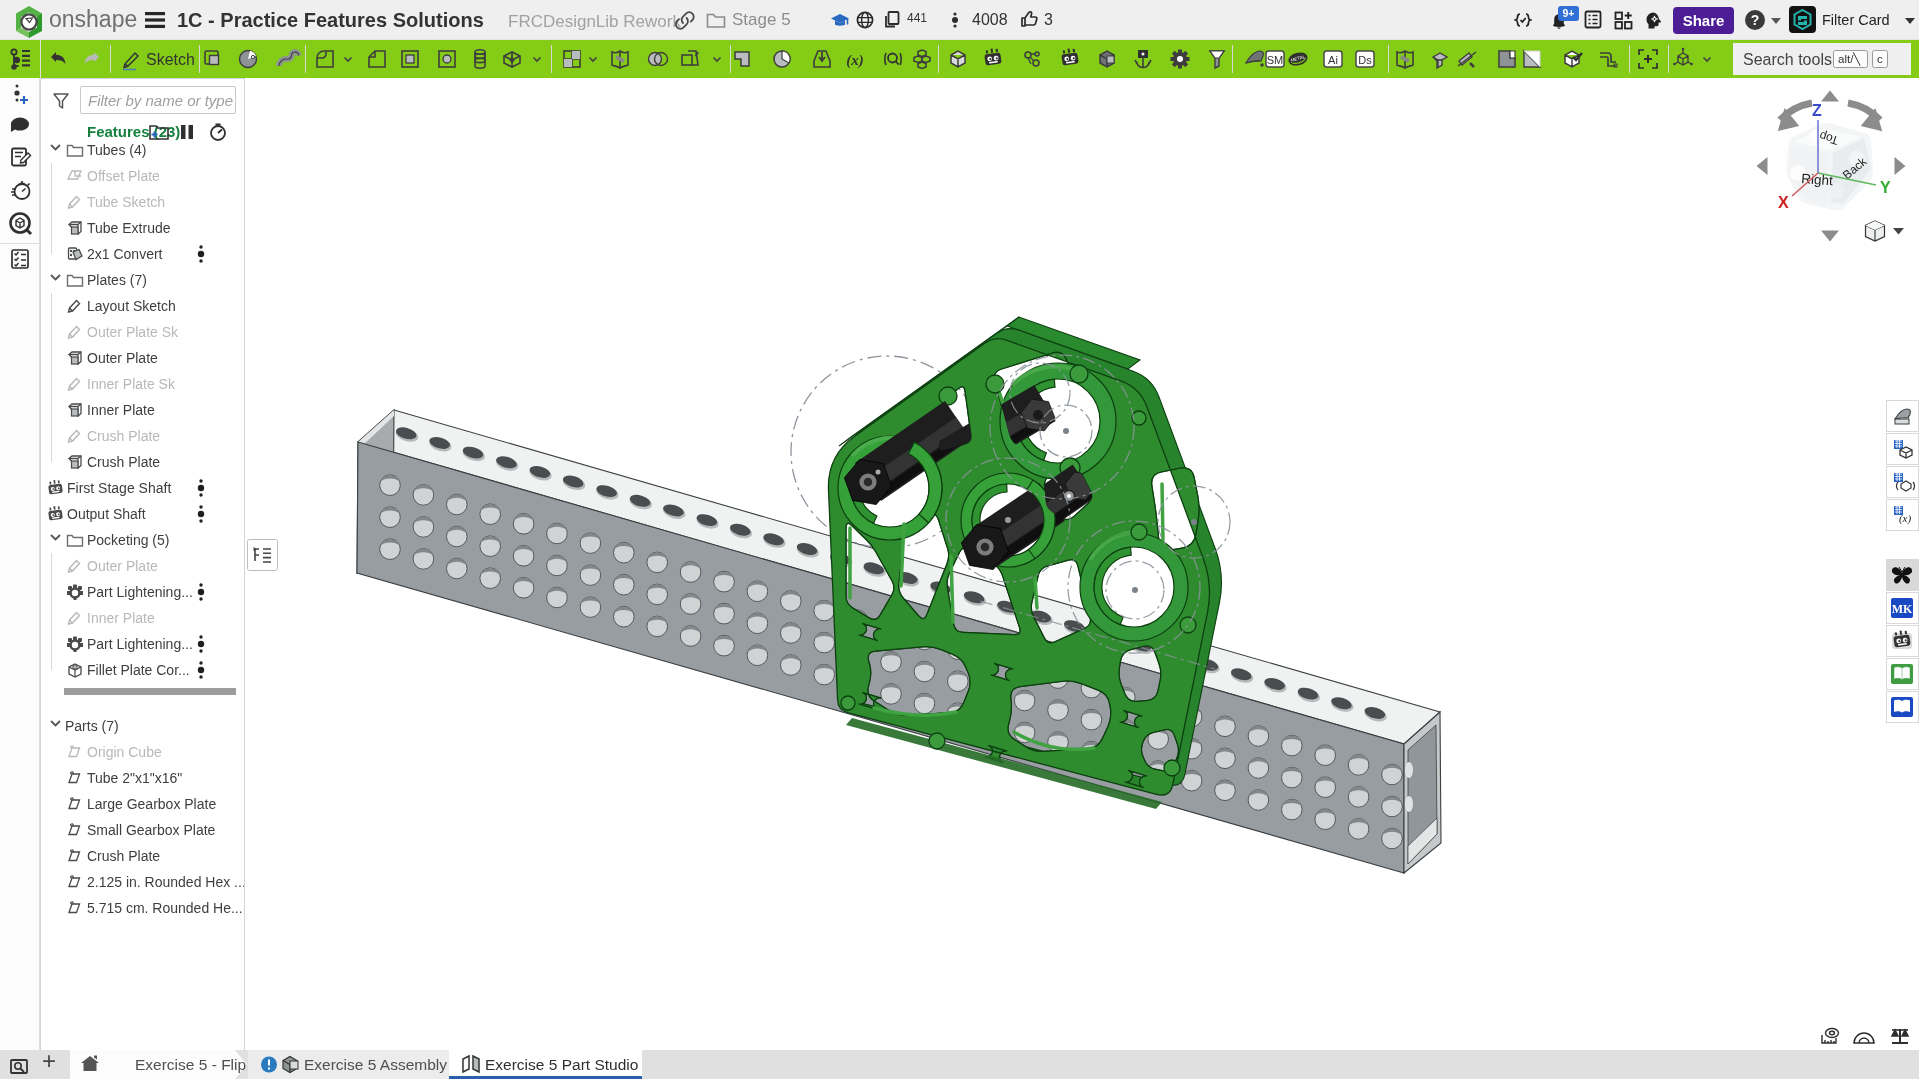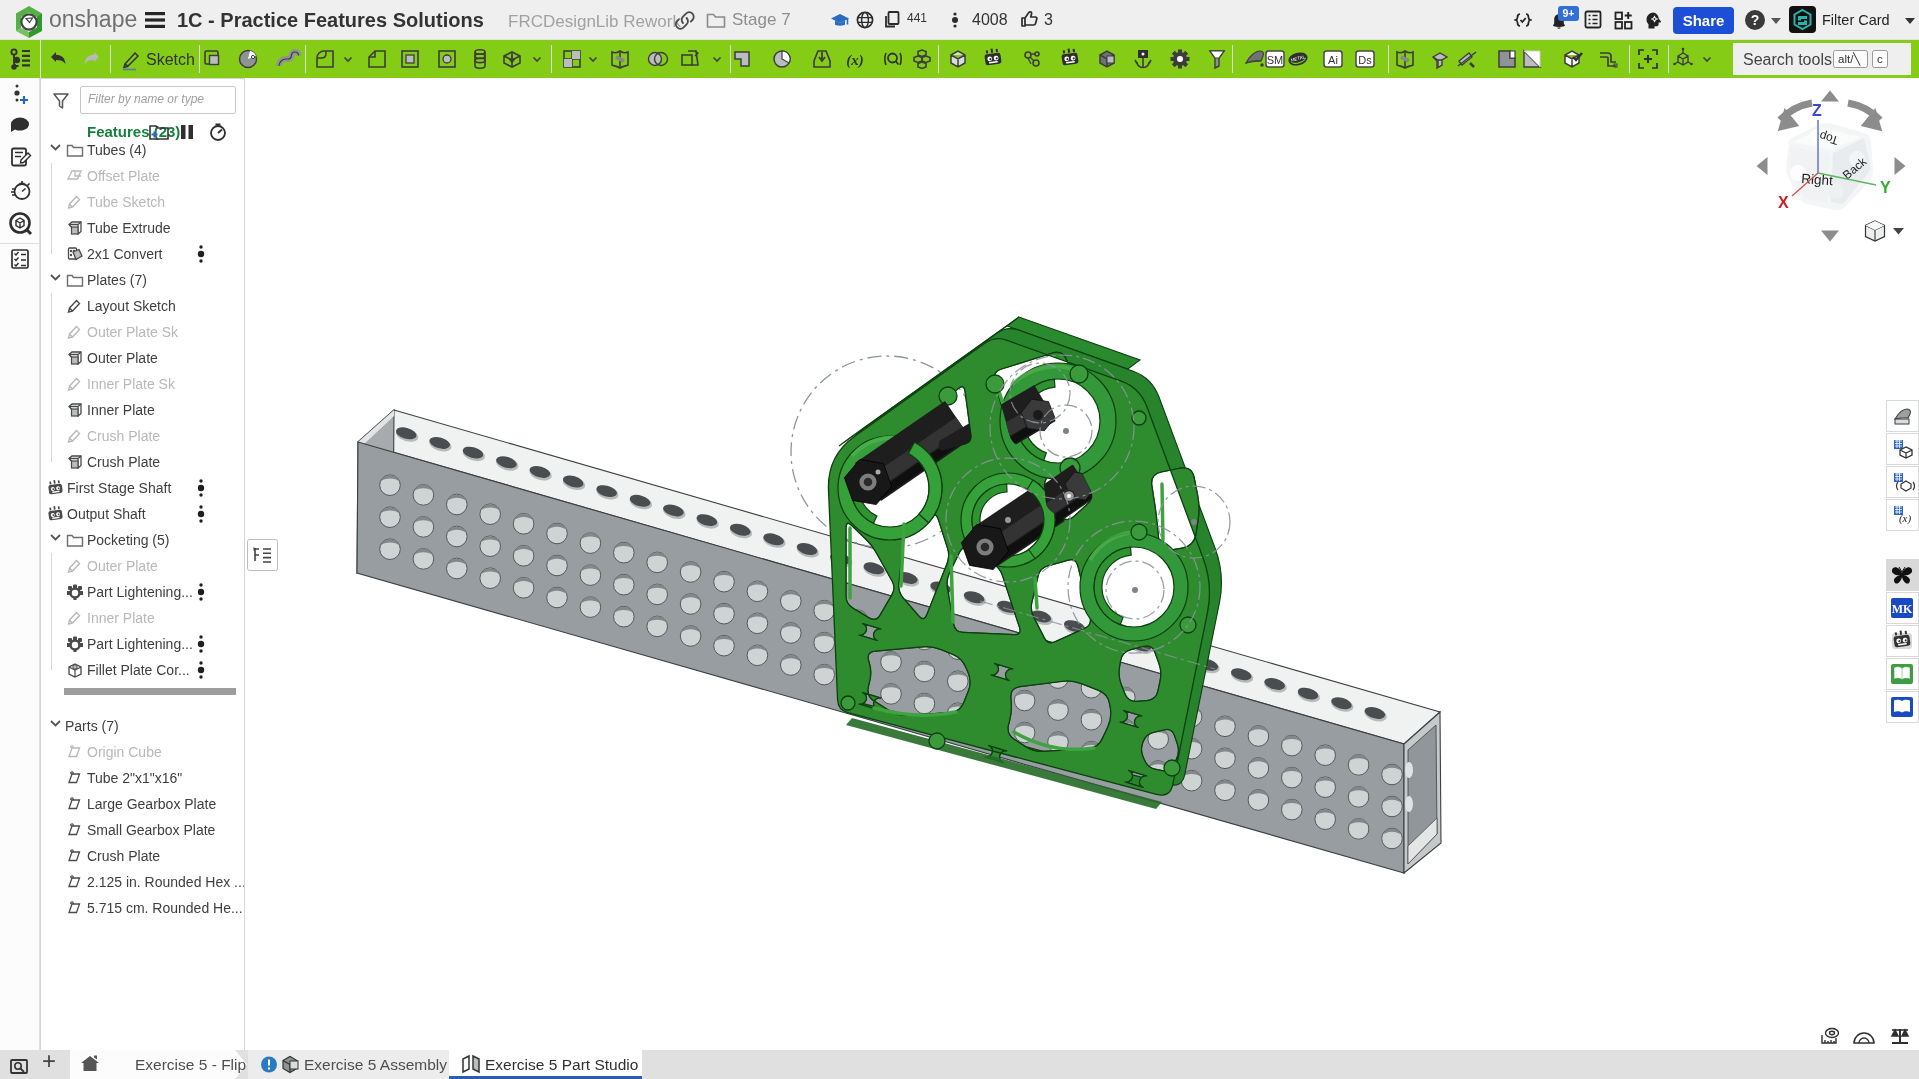--- a/index.html
+++ b/index.html
@@ -37,21 +37,21 @@
       <div class="abs tt" style="left:508px;top:12px;font-size:17px;color:#a2a2a2;">FRCDesignLib Rework</div>
       <svg class="abs" style="left:674px;top:10px;" width="22" height="22" viewBox="0 0 22 22">
         <g fill="none" stroke="#4a4a4a" stroke-width="1.8" stroke-linecap="round">
           <path d="M9 13 a4.5 4.5 0 0 1 0-6.4l3-3 a4.5 4.5 0 0 1 6.4 6.4l-1.6 1.6"></path>
           <path d="M12.6 8 a4.5 4.5 0 0 1 0 6.4l-3 3 a4.5 4.5 0 0 1-6.4-6.4l1.6-1.6"></path>
         </g>
       </svg>
       <svg class="abs" style="left:706px;top:10px;" width="20" height="20" viewBox="0 0 20 20">
         <path d="M1.5 4.5 h6 l2 2.5 h9 v10 h-17 Z" fill="none" stroke="#8a8a8a" stroke-width="1.6"></path>
       </svg>
-      <div class="abs tt" style="left:732px;top:10px;font-size:17px;color:#8d8d8d;">Stage 7</div>
+      <div class="abs tt" style="left:732px;top:10px;font-size:17px;color:#8d8d8d;">Stage 5</div>
       <svg class="abs" style="left:830px;top:12px;" width="20" height="16" viewBox="0 0 20 16">
         <g fill="#2a6bbf">
           <path d="M10 2 L19 6.5 L10 11 L1 6.5 Z"></path>
           <path d="M5 8.5 v4 c0 1.5 10 1.5 10 0 v-4 l-5 2.5 Z"></path>
         </g>
         <rect x="16.7" y="6.5" width="1.6" height="6" fill="#2a6bbf"></rect>
       </svg>
       <svg class="abs" style="left:856px;top:11px;" width="18" height="18" viewBox="0 0 18 18">
         <circle cx="9" cy="9" r="7.6" fill="none" stroke="#2b2b2b" stroke-width="1.7"></circle>
         <ellipse cx="9" cy="9" rx="3.4" ry="7.6" fill="none" stroke="#2b2b2b" stroke-width="1.4"></ellipse>
@@ -96,21 +96,21 @@
         <path d="M9.5 1.5 a7 7 0 0 0-7 7 c0 2 .8 3.6 2 4.8 L4.5 17.5 h6 v-2.2 h2.3 a1.8 1.8 0 0 0 1.8-1.8 v-2 h1.6 c.7 0 1-.7.6-1.3 l-2-2.5 A7 7 0 0 0 9.5 1.5 Z" fill="#222"></path>
         <g fill="#fcfcfc">
           <circle cx="10.5" cy="8" r="2.1"></circle>
           <rect x="9.9" y="4.8" width="1.2" height="1.6"></rect>
           <rect x="9.9" y="9.6" width="1.2" height="1.6"></rect>
           <rect x="7.3" y="7.4" width="1.6" height="1.2"></rect>
           <rect x="12.1" y="7.4" width="1.6" height="1.2"></rect>
         </g>
         <circle cx="10.5" cy="8" r="0.9" fill="#222"></circle>
       </svg>
-      <div class="abs tt" style="left:1673px;top:7px;width:61px;height:27px;background:#1d4ed8;border-radius:4px;color:#fff;font-size:15px;font-weight:bold;text-align:center;line-height:27px;">Share</div>
+      <div class="abs tt" style="left:1673px;top:7px;width:61px;height:27px;background:#4c1d95;border-radius:4px;color:#fff;font-size:15px;font-weight:bold;text-align:center;line-height:27px;">Share</div>
       <svg class="abs" style="left:1744px;top:9px;" width="22" height="22" viewBox="0 0 22 22">
         <circle cx="11" cy="11" r="10" fill="#3a3a3a"></circle>
         <text x="11" y="16" font-size="14" font-weight="bold" fill="#fff" text-anchor="middle" font-family="Liberation Sans,sans-serif">?</text>
       </svg>
       <svg class="abs" style="left:1770px;top:17px;" width="12" height="8" viewBox="0 0 12 8">
         <path d="M1 1 L6 7 L11 1 Z" fill="#555"></path>
       </svg>
       <svg class="abs" style="left:1789px;top:6px;" width="27" height="27" viewBox="0 0 27 27">
         <rect x="0" y="0" width="27" height="27" rx="4" fill="#111"></rect>
         <path d="M13.5 4 L21.5 8.5 V18.5 L13.5 23 L5.5 18.5 V8.5 Z" fill="none" stroke="#27b3ad" stroke-width="2"></path>
@@ -433,21 +433,21 @@
         <rect x="-8" y="-9" width="16" height="18" rx="1.5"></rect>
         <path d="M-5.5 -5.5 l1.5 1.5 l2.5 -3 M-5.5 0 l1.5 1.5 l2.5 -3 M-5.5 5.5 l1.5 1.5 l2.5 -3" stroke-width="1.4"></path>
         <path d="M1 -4.5 h5 M1 1 h5 M1 6.5 h5" stroke-width="1.6"></path>
       </g>
     </svg>
   <div id="panel">
       <svg class="abs" style="left:11px;top:13px;" width="20" height="20" viewBox="0 0 20 20">
         <path d="M2 2 H16 L10.5 9 V16 L7.5 14 V9 Z" fill="none" stroke="#555" stroke-width="1.5" stroke-linejoin="round"></path>
       </svg>
       <div class="abs" style="left:39px;top:7px;width:156px;height:28px;border:1px solid #c9c9c9;border-radius:2px;background:#fff;"></div>
-      <div class="abs tt" style="left:47px;top:13px;font-size:12px;font-style:italic;color:#9f9f9f;">Filter by name or type</div>
+      <div class="abs tt" style="left:47px;top:13px;font-size:15px;font-style:italic;color:#9f9f9f;">Filter by name or type</div>
       <div class="abs tt" style="left:6px;top:44px;font-size:15px;font-weight:bold;color:#15803d;margin-left:40px;">Features (23)</div>
       <svg class="abs" style="left:108px;top:44px;" width="20" height="18" viewBox="0 0 20 18">
         <path d="M1 3 h6 l1.5 2 H19 v11 H1 Z" fill="none" stroke="#333" stroke-width="1.6"></path>
         <path d="M5.5 8.5 v6 M2.5 11.5 h6" stroke="#2a64c4" stroke-width="2"></path>
       </svg>
       <svg class="abs" style="left:139px;top:45px;" width="14" height="16" viewBox="0 0 14 16">
         <rect x="1" y="1" width="4.5" height="14" fill="#2f2f2f"></rect>
         <rect x="8.5" y="1" width="4.5" height="14" fill="#2f2f2f"></rect>
       </svg>
       <svg class="abs" style="left:168px;top:44px;" width="18" height="18" viewBox="0 0 18 18">

